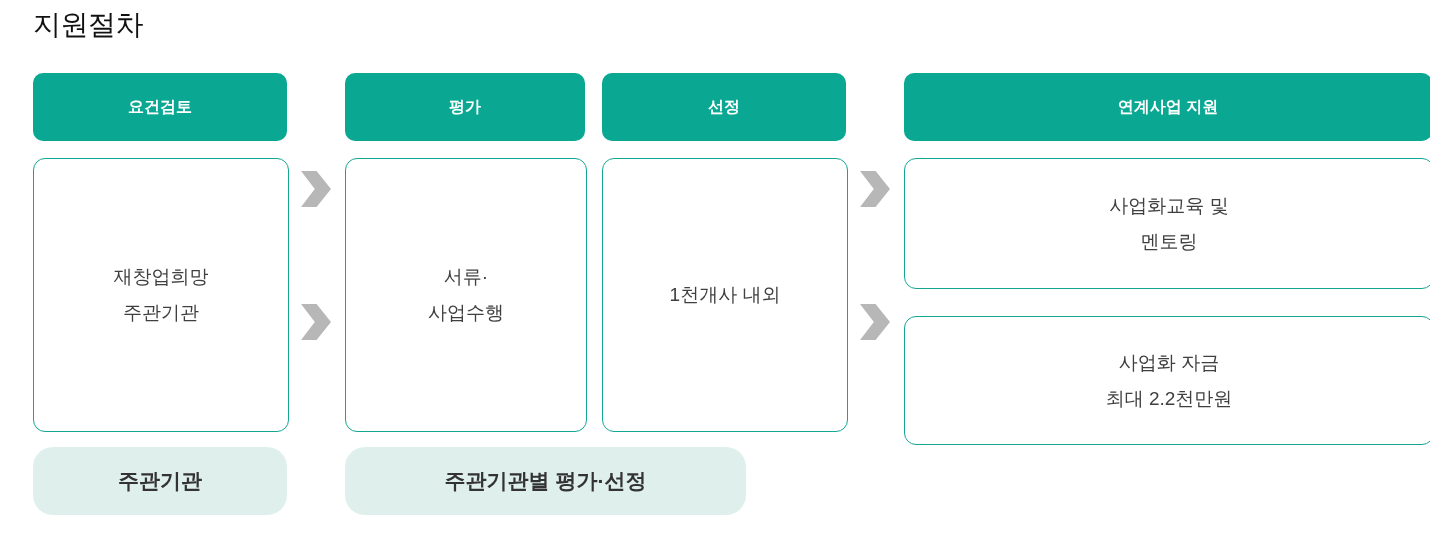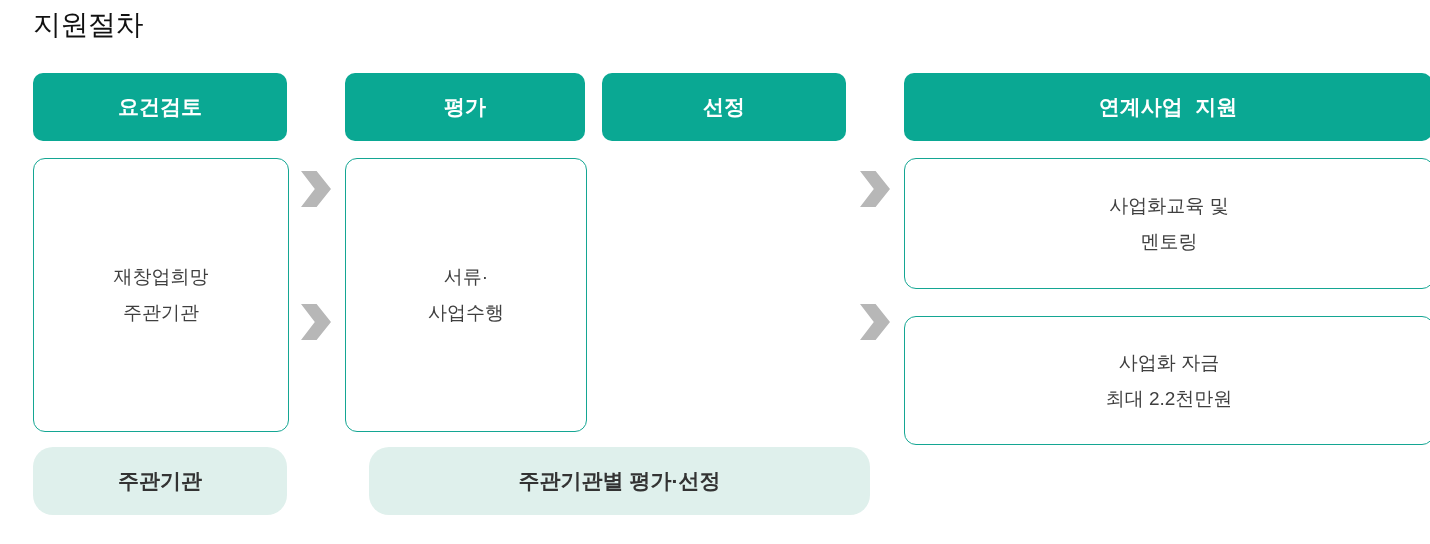--- a/index.html
+++ b/index.html
@@ -19,25 +19,24 @@
   
   .c1{left:33px;width:254px;}
   .c2{left:345px;width:240px;}
   .c3{left:602px;width:244px;}
   .c4{left:904px;width:528px;}
 
   .hdr{
     position:absolute;top:73px;height:68px;
     background:var(--teal,#0aa893);
     color:var(--header_text,#ffffff);
-    font-size:21px;font-weight:700;
+    font-size:16px;font-weight:700;
     border-radius:10px;
     display:flex;align-items:center;justify-content:center;
     text-align:center;
-    font-family:Liberation Mono, monospace;
   }
   .bodybox{
     position:absolute;
     background:#ffffff;
     border:1px solid var(--box_border,#14a693);
     border-radius:12px;
     display:flex;flex-direction:column;
     align-items:center;justify-content:center;
     color:var(--body_text,#3f3f3f);
     font-size:19px;line-height:36px;
@@ -50,21 +49,21 @@
 
   .ftr{
     position:absolute;top:447px;height:68px;
     background:var(--mint,#dff0ec);
     border-radius:20px;
     display:flex;align-items:center;justify-content:center;
     font-size:21px;font-weight:700;
     color:var(--footer_text,#333333);
     text-align:center;
   }
-  .f2{left:345px;width:501px;margin-left:24px;}
+  .f2{left:345px;width:401px;}
 
   .chev{
     position:absolute;width:30px;height:36px;
     background:var(--arrow,#b7b7b7);
     clip-path:polygon(0% 0%,52% 0%,100% 50%,52% 100%,0% 100%,46% 50%);
   }
   .gap1{left:301px;}
   .gap2{left:860px;}
   .row-a{top:171px;}
   .row-b{top:304px;}
@@ -82,20 +81,23 @@
   <div class="hdr c4">연계사업 지원</div>
 
   <div class="bodybox bb-tall c1">
     <span>재창업희망</span>
     <span>주관기관</span>
   </div>
   <div class="bodybox bb-tall c2">
     <span>서류·</span>
     <span>사업수행</span>
   </div>
+  <div class="bodybox bb-tall c3">
+    <span>1천개사 내외</span>
+  </div>
   <div class="bodybox bb-half1 c4">
     <span>사업화교육 및</span>
     <span>멘토링</span>
   </div>
   <div class="bodybox bb-half2 c4">
     <span>사업화 자금</span>
     <span>최대 2.2천만원</span>
   </div>
 
   <div class="chev gap1 row-a"></div>

